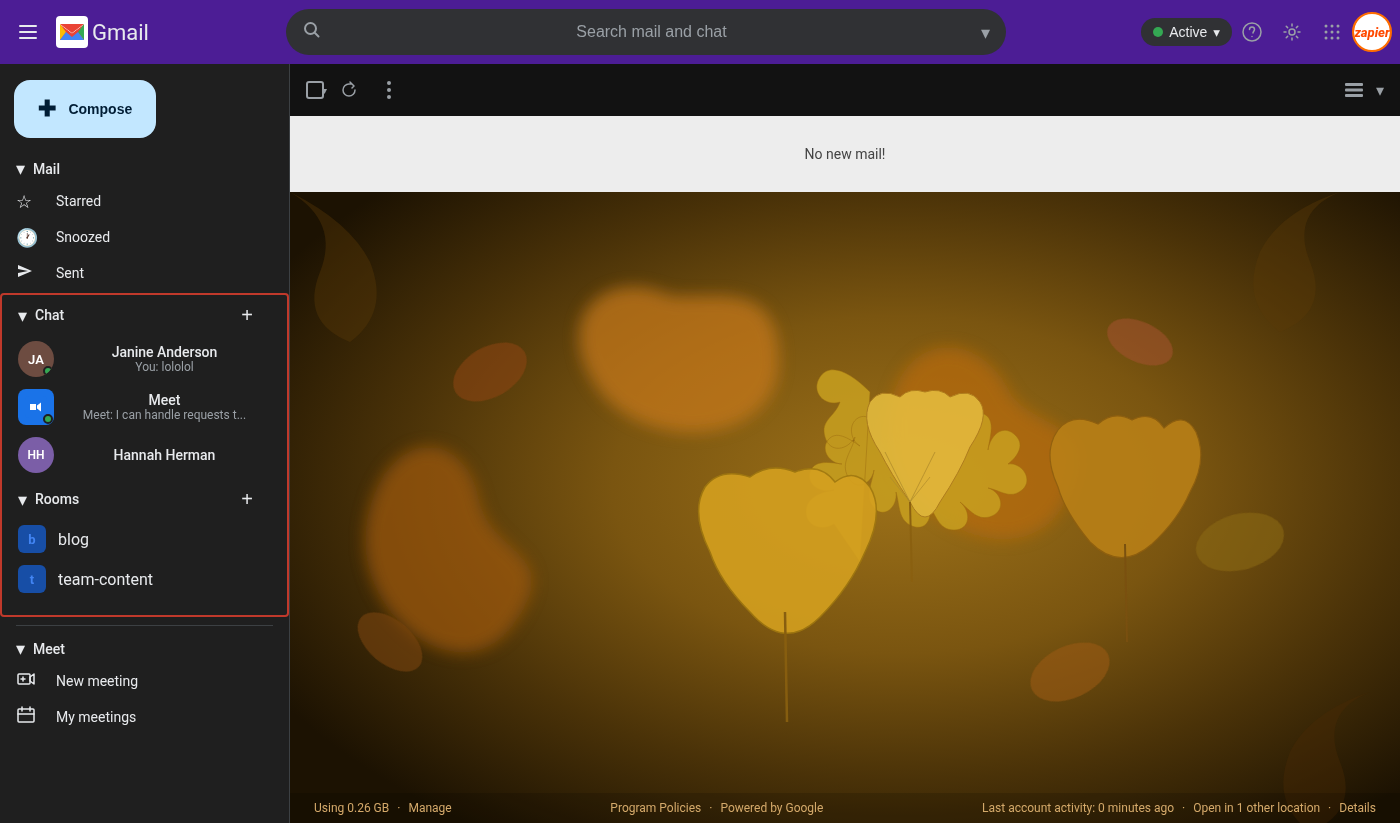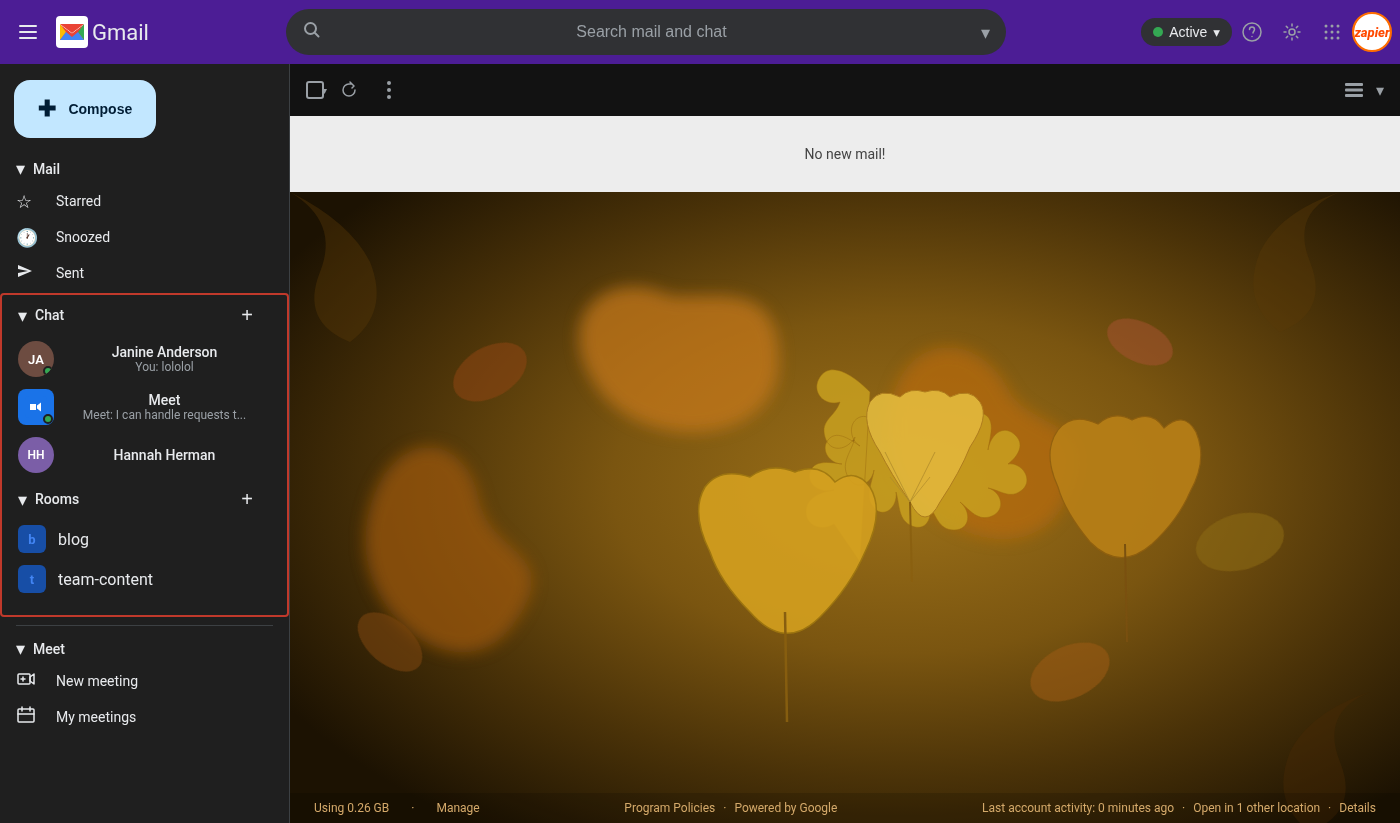--- a/index.html
+++ b/index.html
@@ -140,21 +140,21 @@
     }
 
     
     .leaves-container { position: absolute; inset: 0; }
 
     .footer-bar {
       position: absolute; bottom: 0; left: 0; right: 0;
       display: flex; justify-content: space-between; align-items: center;
       padding: 8px 24px; background: rgba(0,0,0,0.15); font-size: 12px; color: #d4a96a;
     }
-    .footer-left { display: flex; gap: 22px; }
+    .footer-left { display: flex; gap: 8px; }
     .footer-center { display: flex; gap: 8px; }
     .footer-right { display: flex; gap: 8px; }
     .footer-link { color: #d4a96a; text-decoration: none; cursor: pointer; }
 
     
     .checkbox-wrap { display: flex; align-items: center; gap: 2px; }
     .custom-checkbox { width: 18px; height: 18px; border: 2px solid #9aa0a6; border-radius: 3px; cursor: pointer; }
     .dropdown-arrow-sm { font-size: 10px; color: #9aa0a6; cursor: pointer; margin-left: -4px; }
   </style>
 </head>

